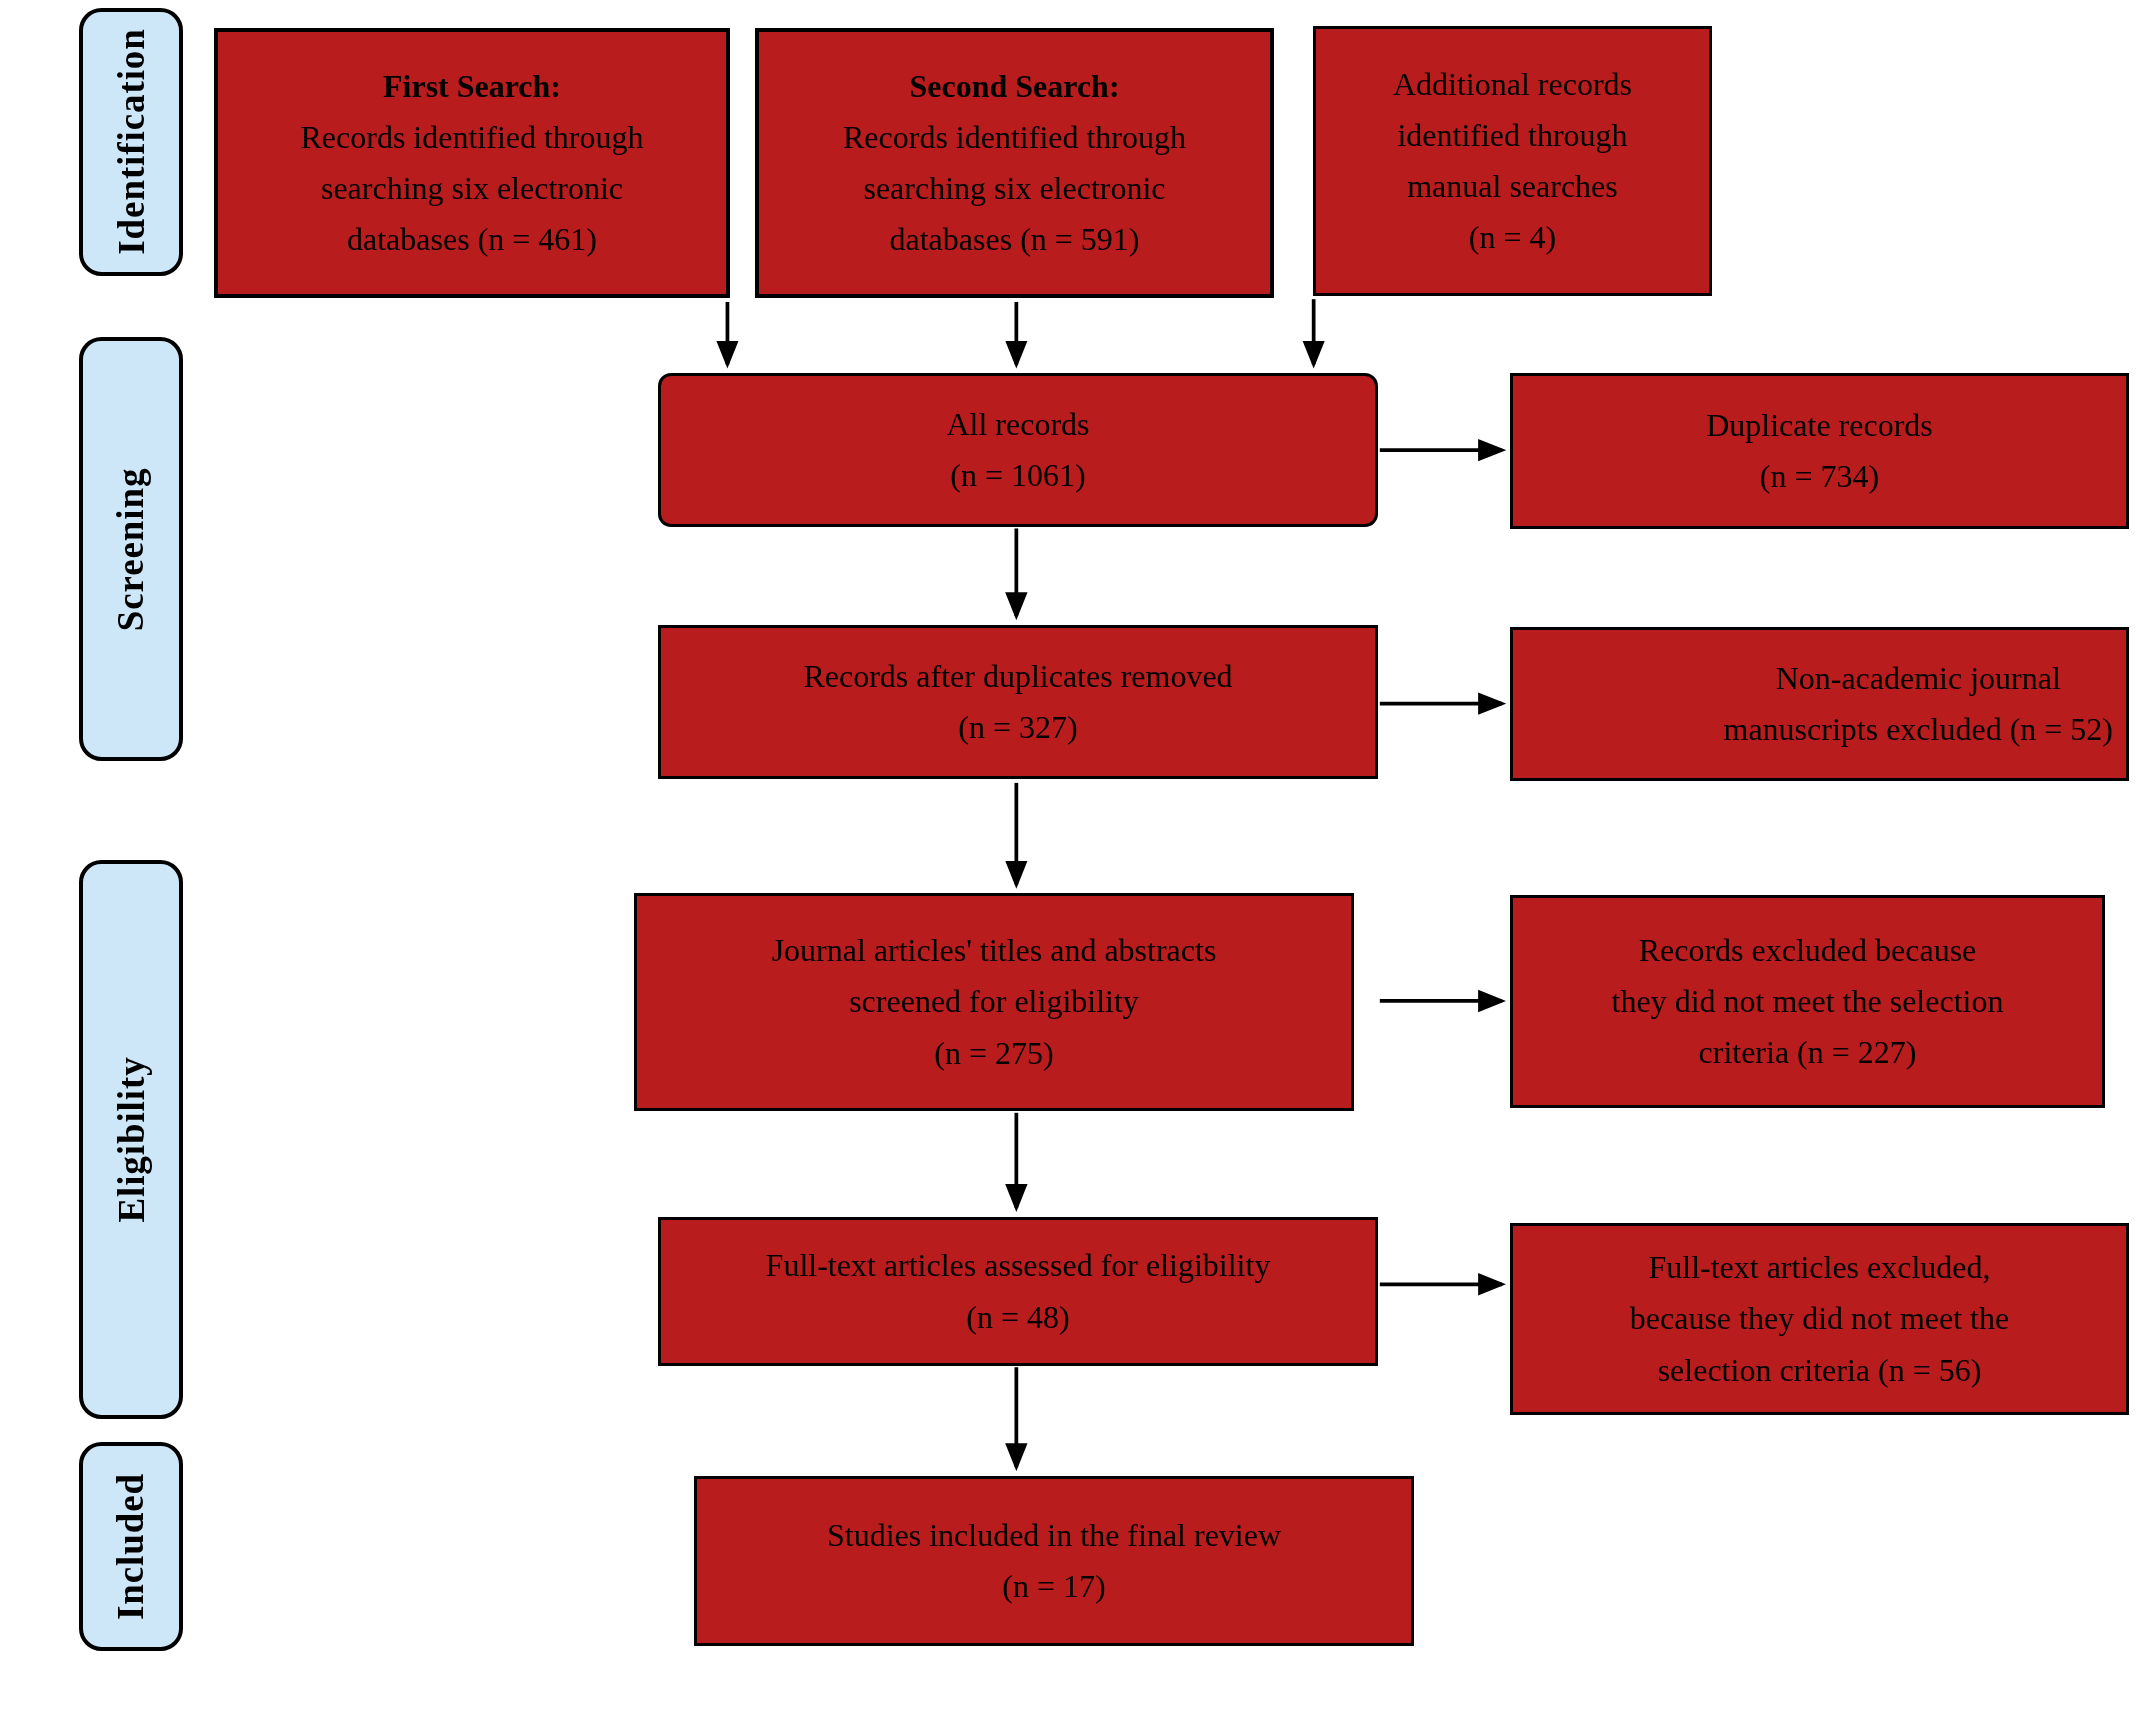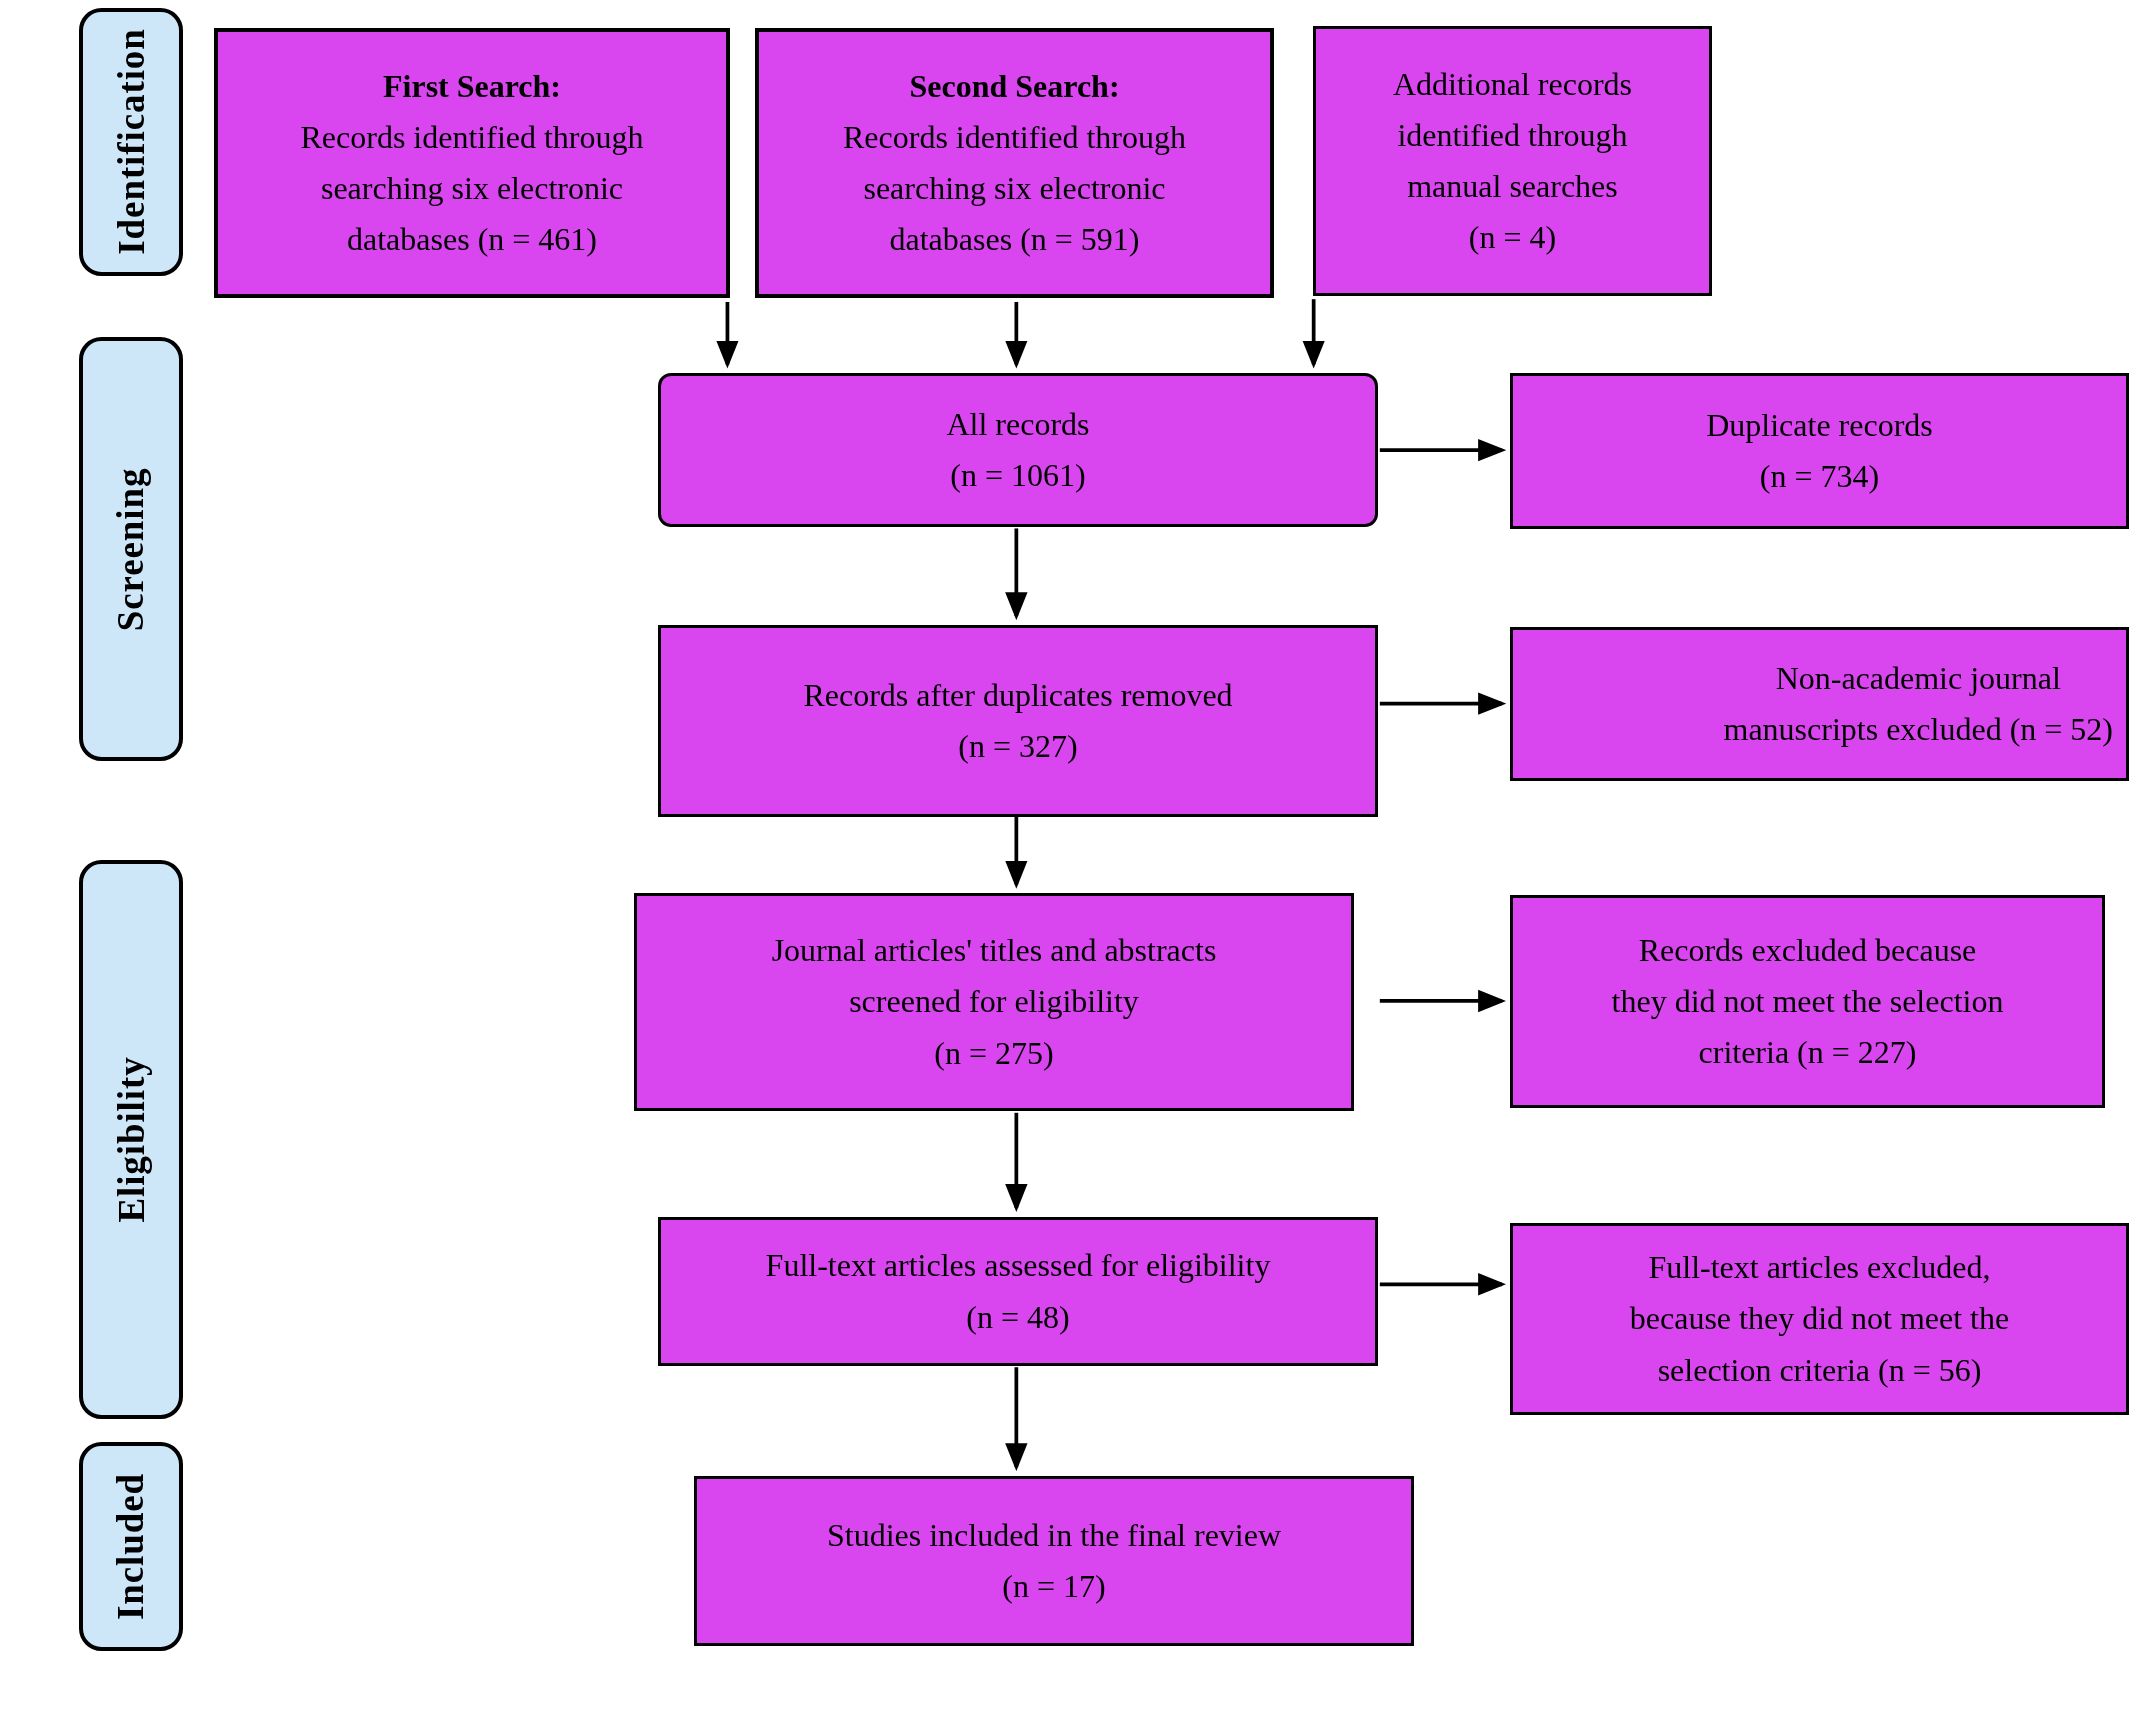--- a/index.html
+++ b/index.html
@@ -10,37 +10,37 @@
     background:var(--bg,#ffffff);
     font-family:"Liberation Serif","DejaVu Serif",serif;
     color:var(--ink,#000000);
     overflow:hidden;
   }
   .arrows{position:absolute;left:0;top:0;z-index:1;}
 
   
   .box{
     position:absolute;z-index:2;
-    background:#d946ef;
+    background:#b91c1c;
     border:3.7px solid var(--ink,#000000);
     display:flex;flex-direction:column;
     align-items:center;justify-content:center;
     text-align:center;
     font-size:32px;line-height:1.6;
     padding:5.6px 13px;
   }
   .box-title{font-weight:bold;white-space:pre-line;}
   .box-text{white-space:pre-line;}
 
   #b-first      {left:214px;  top:28px;   width:516px; height:270px; border-width:4.7px;}
   #b-second     {left:755px;  top:28px;   width:519px; height:270px; border-width:4.7px;}
   #b-additional {left:1313px; top:26px;   width:399px; height:270px;}
 
   #b-all        {left:658px;  top:373px;  width:720px; height:154px;border-radius:13px;}
-  #b-afterdup   {left:658px;  top:625px;  width:720px; height:192px;}
+  #b-afterdup   {left:658px;  top:625px;  width:720px; height:154px;}
   #b-screened   {left:634px;  top:893px;  width:720px; height:218px;}
   #b-fulltext   {left:658px;  top:1217px; width:720px; height:149px;}
   #b-final      {left:658px;  top:1476px; width:720px; height:170px;margin-left:36px;}
 
   #r-dup        {left:1510px; top:373px;  width:619px; height:156px;}
   #r-nonacad    {left:1510px; top:627px;  width:619px; height:154px;align-items:flex-end;}
   #r-excluded   {left:1510px; top:895px;  width:595px; height:213px;}
   #r-ftexcl     {left:1510px; top:1223px; width:619px; height:192px;}
 
   

